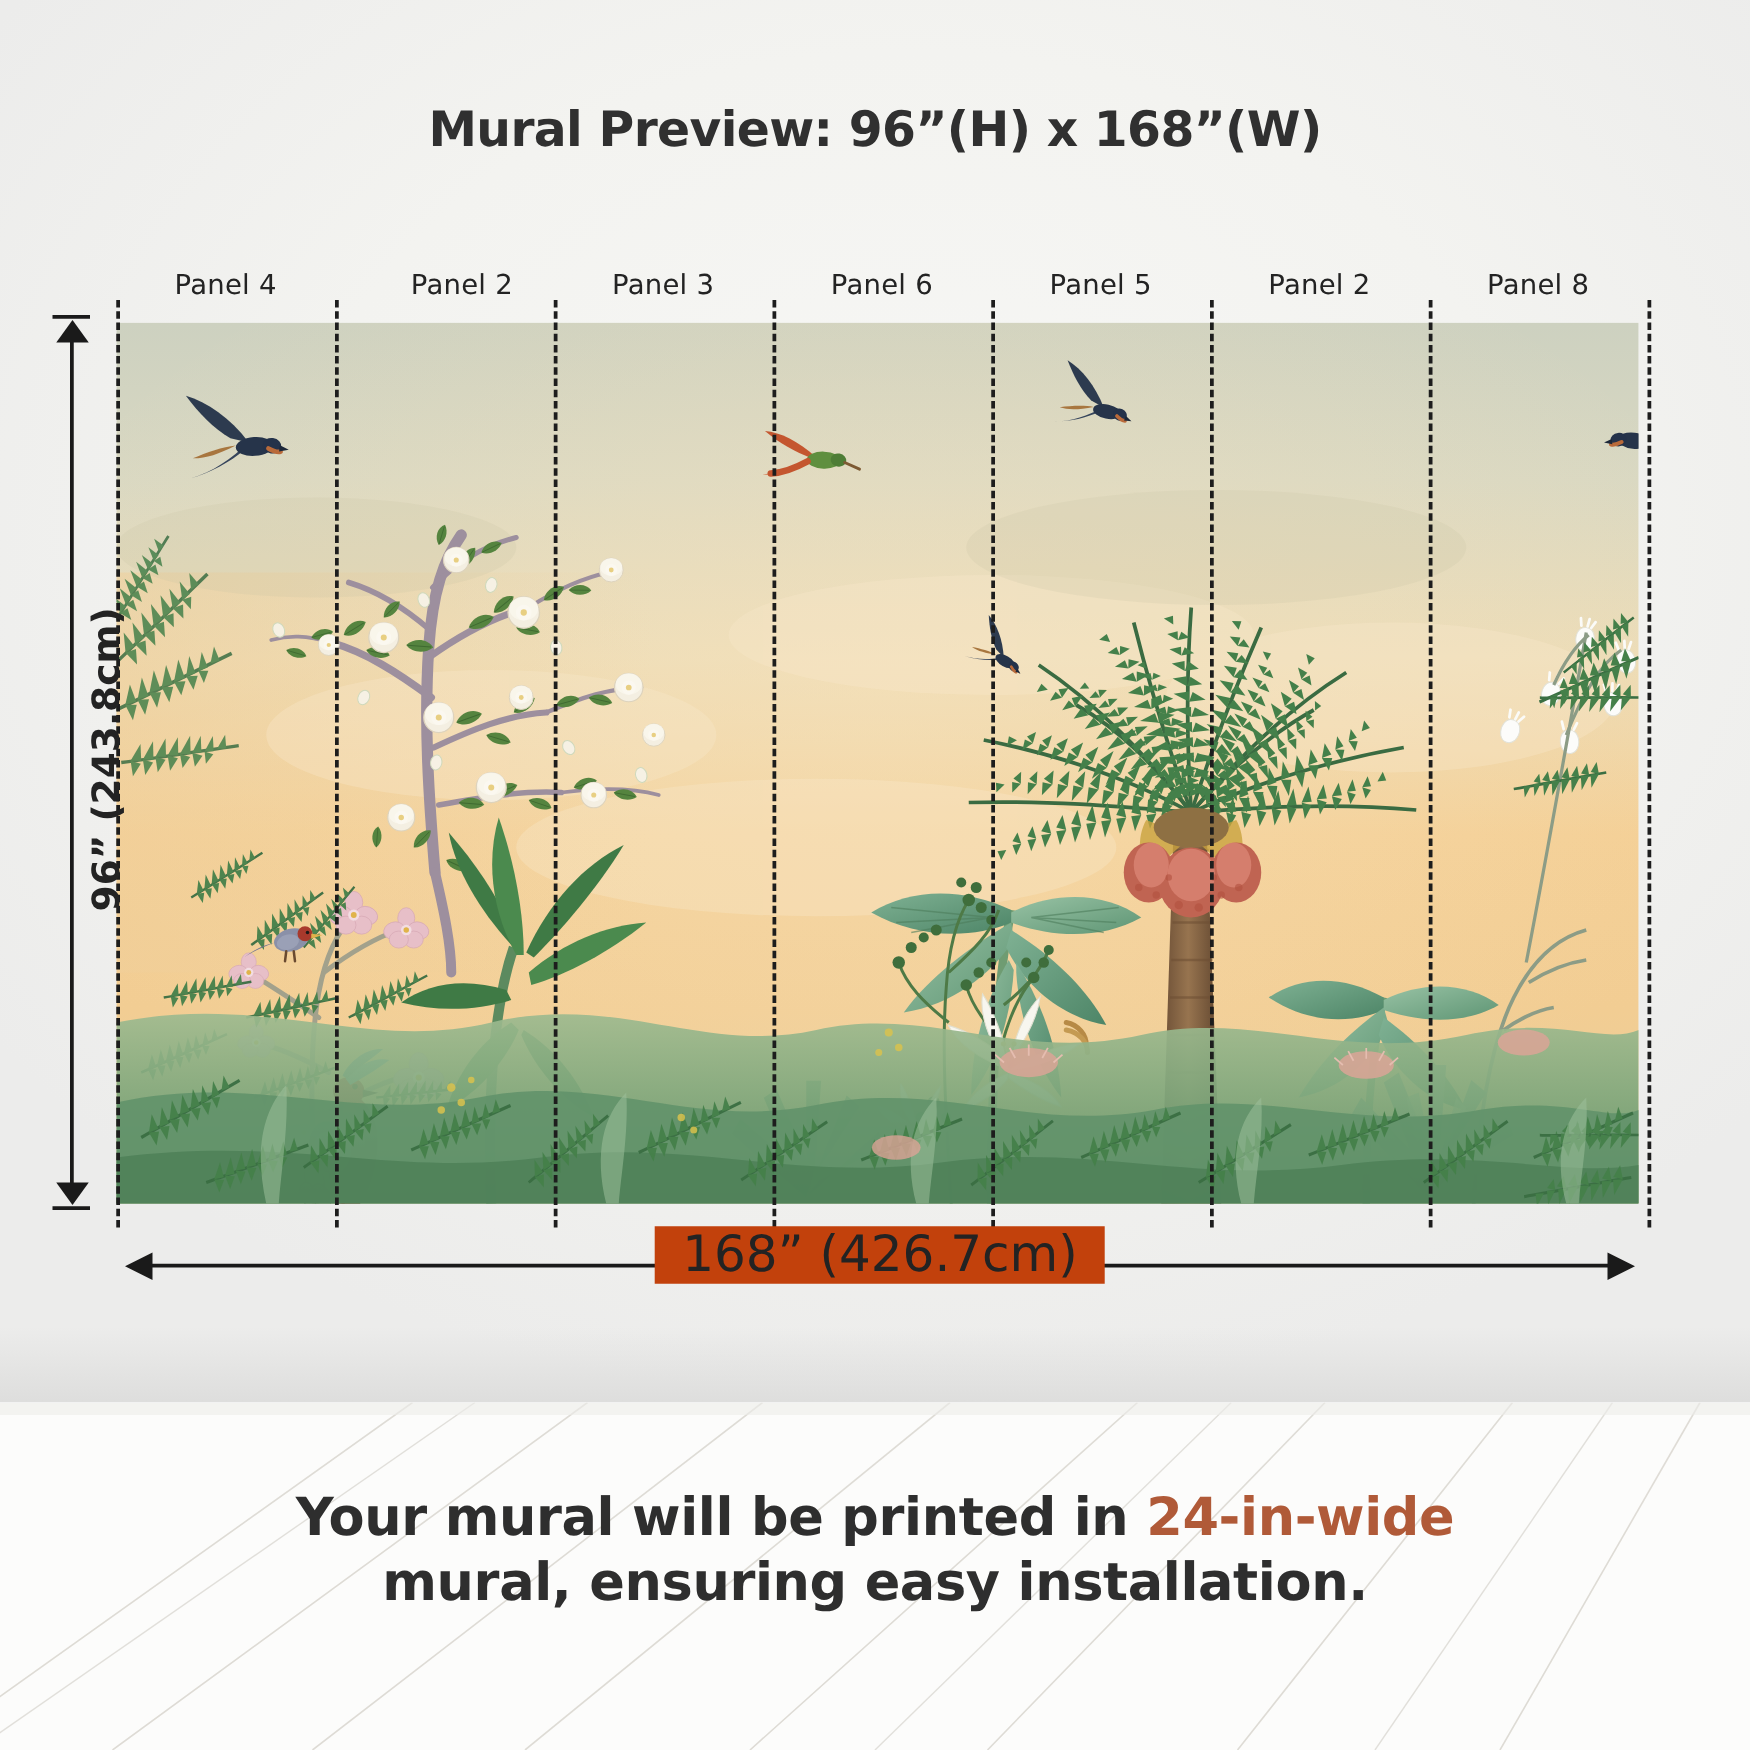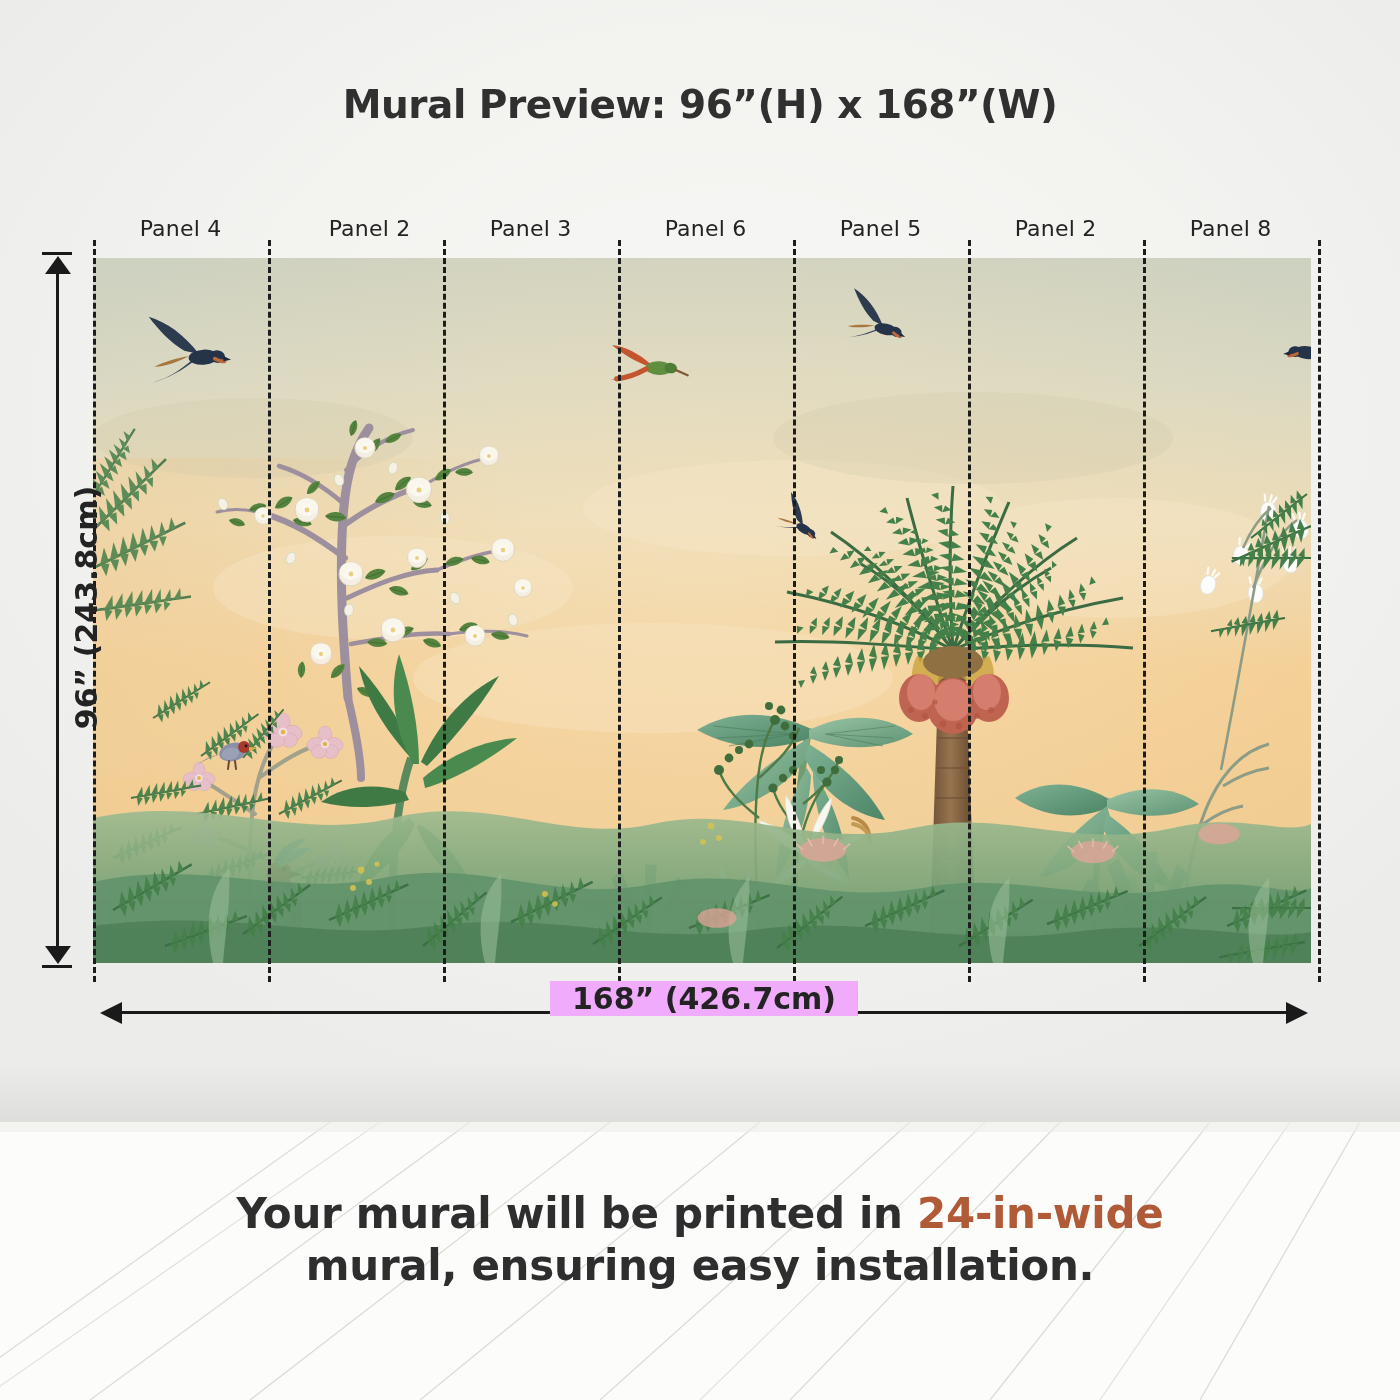--- a/index.html
+++ b/index.html
@@ -67,22 +67,22 @@
 
   
   #hdim { position:absolute; left:100px; top:1002px; width:1208px; height:22px; }
   #hdim .shaft { position:absolute; left:14px; right:14px; top:9px; height:3px; background:#1a1a1a; }
   #hdim .ah { position:absolute; top:0; width:0;height:0;
               border-top:11px solid transparent; border-bottom:11px solid transparent; }
   #hdim .ah.lt { left:0; border-right:22px solid #1a1a1a; }
   #hdim .ah.rt { right:0; border-left:22px solid #1a1a1a; }
   #hdim-label {
     position:absolute; left:50%; top:-21px; transform:translateX(-50%);
-    background:#f0abfc; padding:0 22px;
-    font-size:30px; font-weight:bold; color:#232323; white-space:nowrap;
+    background:#c2410c; padding:0 22px;
+    font-size:40px; font-weight:normal; color:#232323; white-space:nowrap;
   }
 
   
   #floor {
     position:absolute; left:0; top:1122px; width:1400px; height:278px;
     background:linear-gradient(to bottom,#fdfdfd 0%,#fbfbfa 40%,#f7f7f6 100%);
     overflow:hidden;
   }
   #floor svg{ position:absolute; inset:0; width:100%; height:100%; }
 

